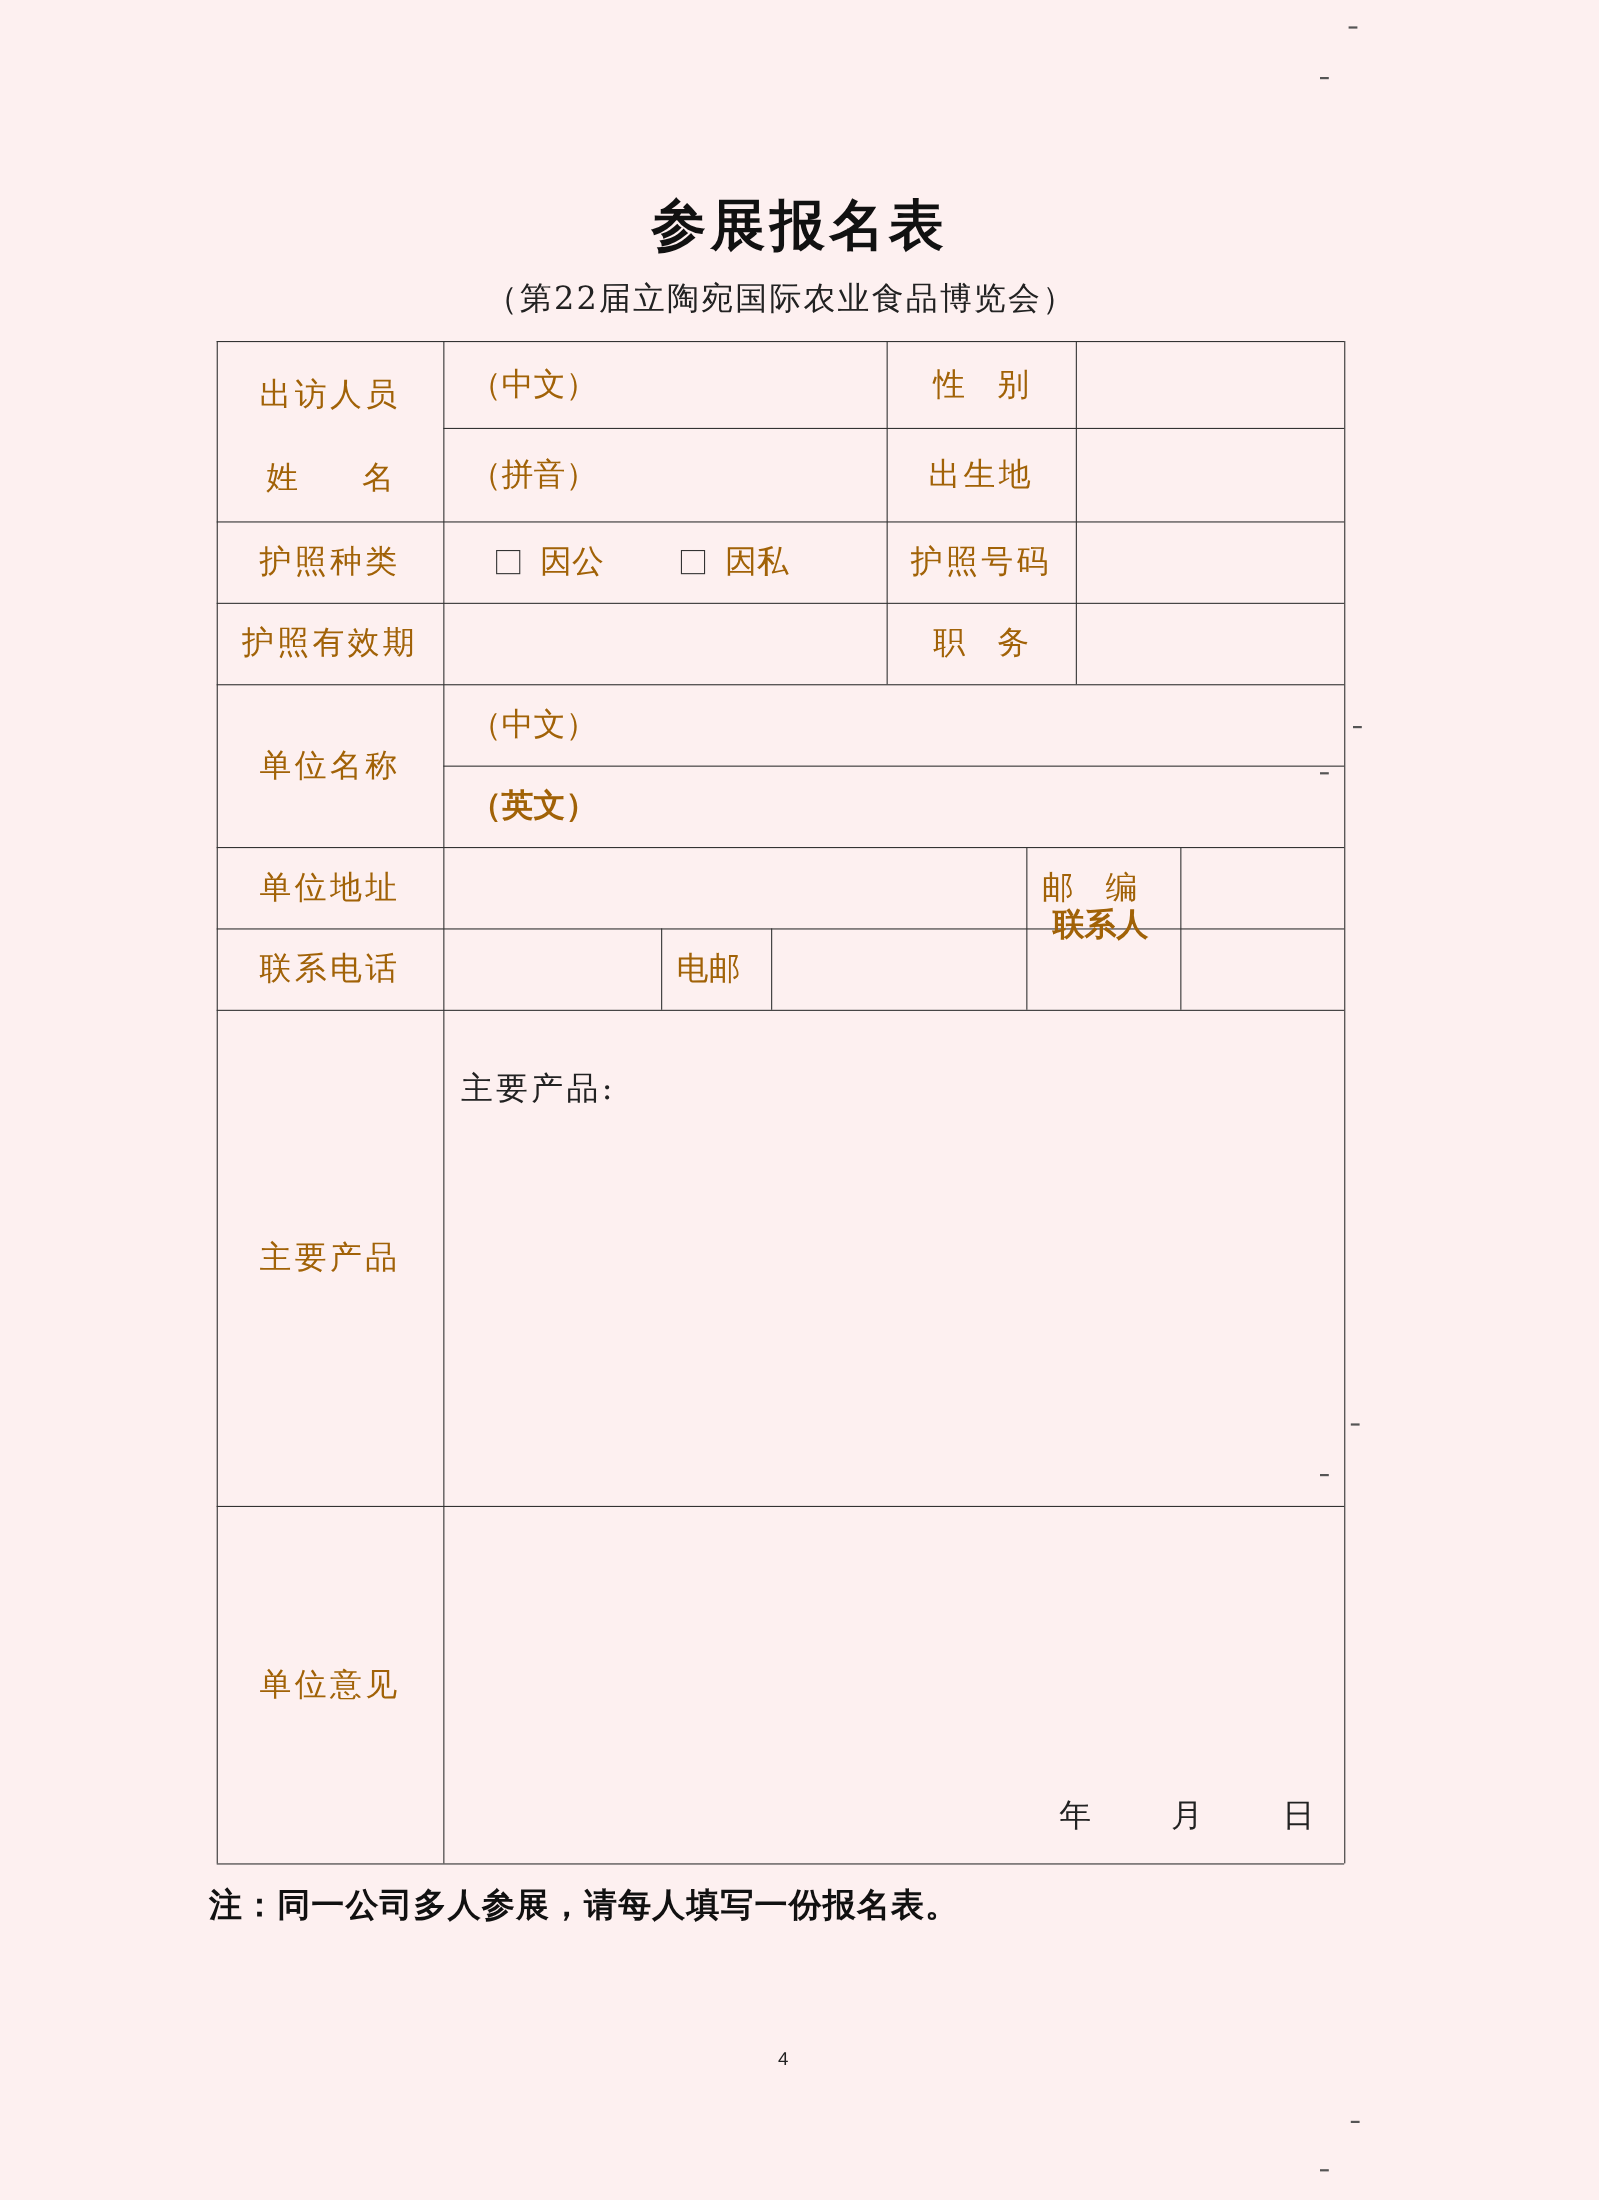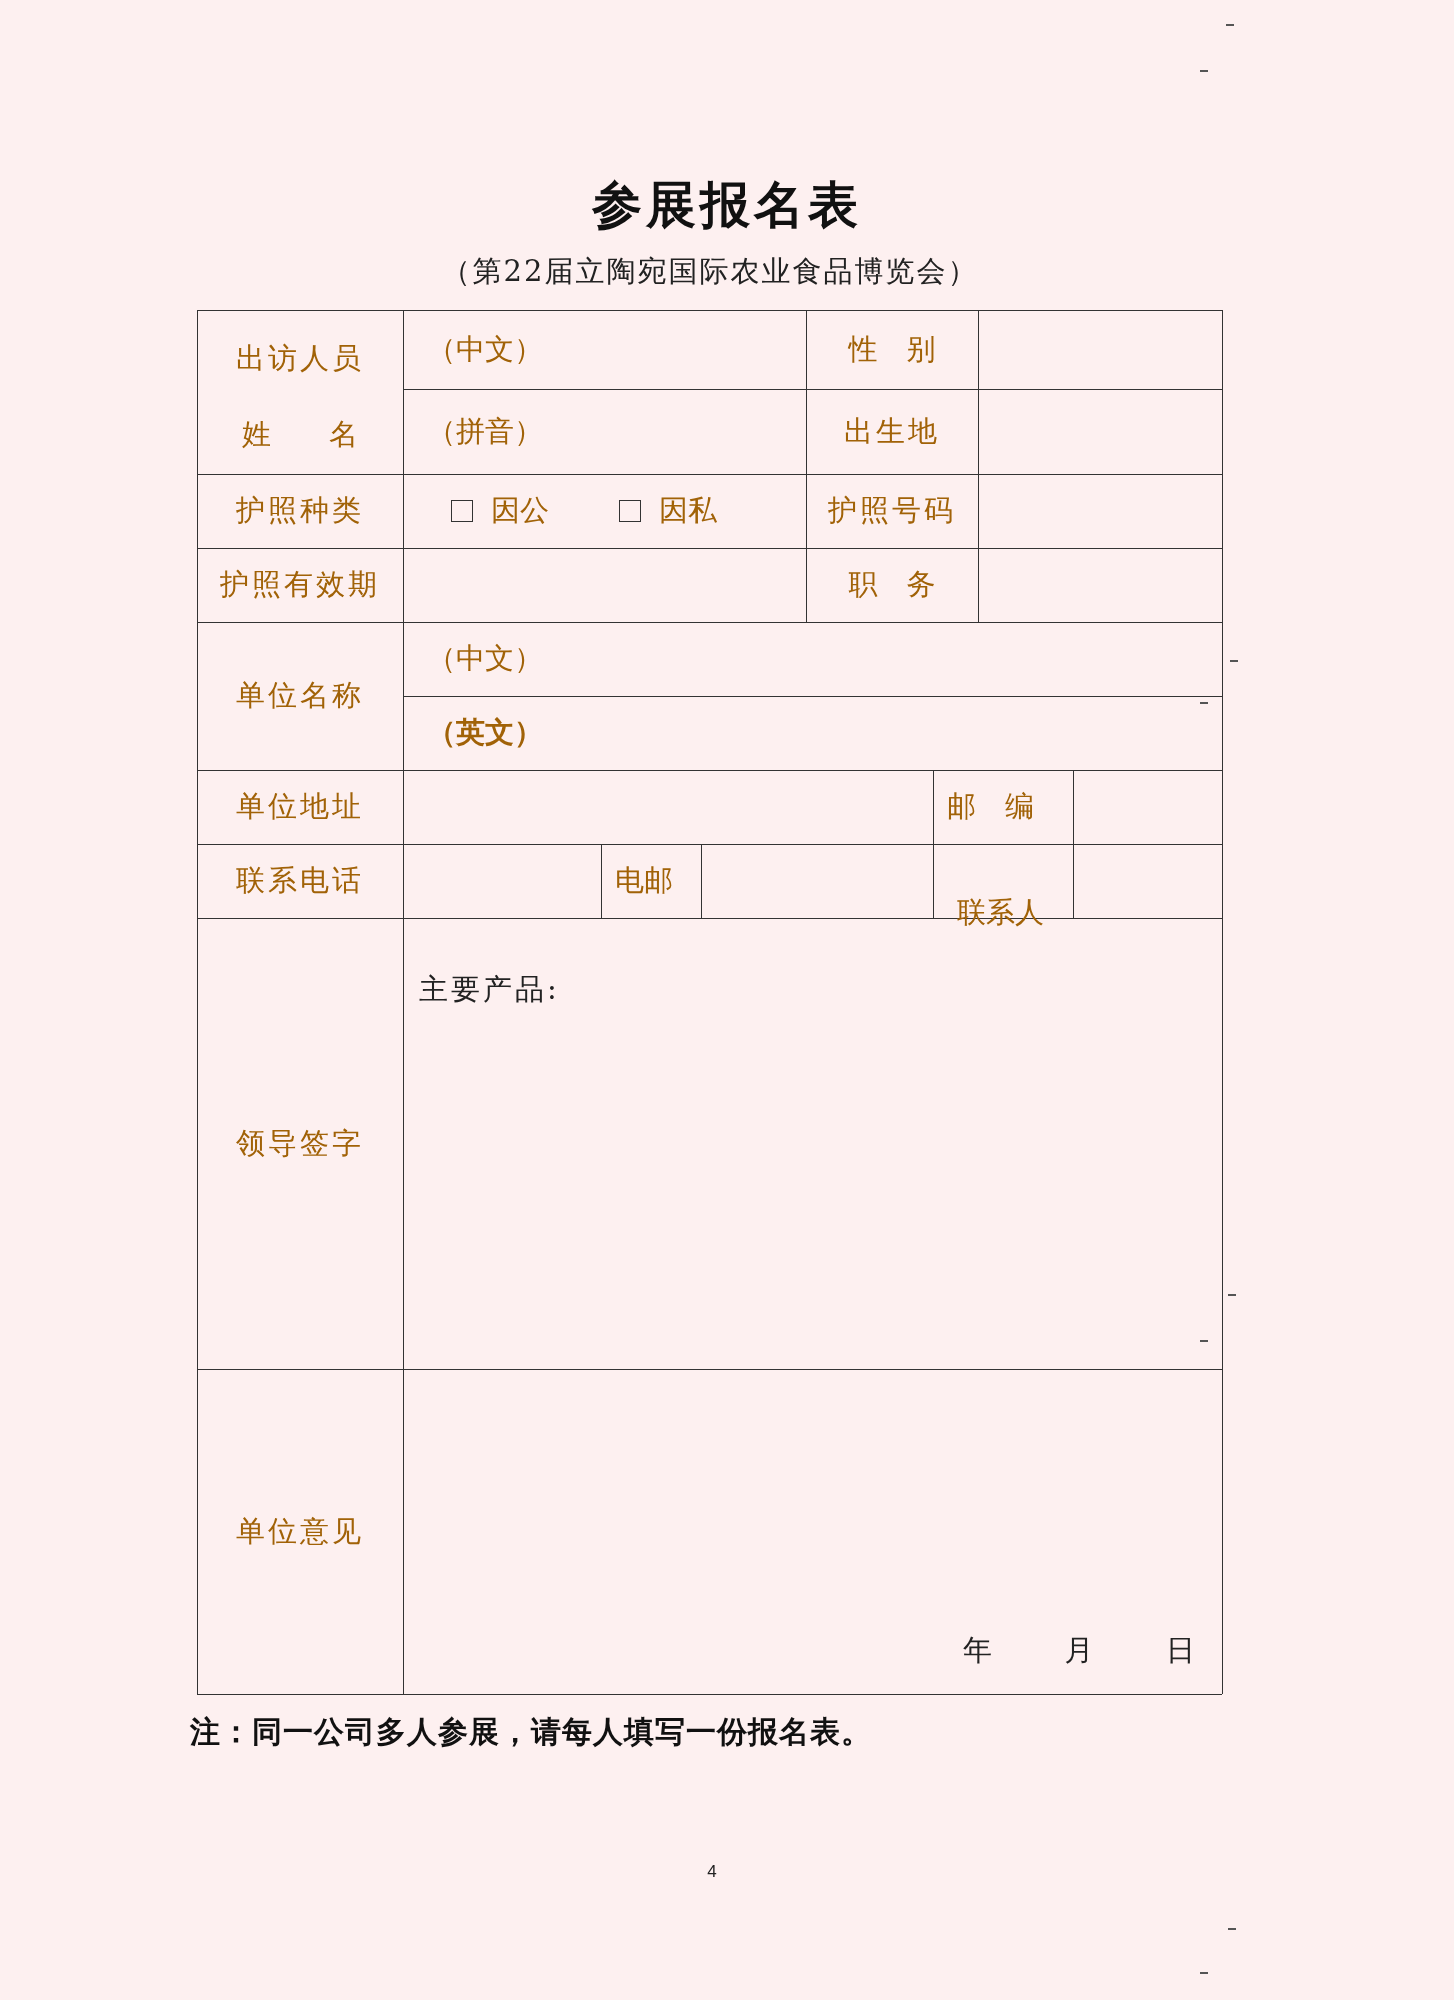--- a/index.html
+++ b/index.html
@@ -131,24 +131,24 @@
 
 <div class="cell center spaced" style="left:197px; top:770px; width:206px; height:74px;">单位地址</div>
 <div class="cell left" style="left:403px; top:770px; width:530px; height:74px;"></div>
 <div class="cell left" style="left:933px; top:770px; width:140px; height:74px; padding-left:14px;">邮　编</div>
 <div class="cell left" style="left:1073px; top:770px; width:149px; height:74px;"></div>
 
 <div class="cell center spaced" style="left:197px; top:844px; width:206px; height:74px;">联系电话</div>
 <div class="cell left" style="left:403px; top:844px; width:198px; height:74px;"></div>
 <div class="cell left" style="left:601px; top:844px; width:100px; height:74px; padding-left:14px;">电邮</div>
 <div class="cell left" style="left:701px; top:844px; width:232px; height:74px;"></div>
-<div class="cell left" style="left:933px; top:876px; width:140px; height:74px; ">联系人</div>
+<div class="cell left" style="left:933px; top:804px; width:140px; height:74px; font-weight:bold;">联系人</div>
 <div class="cell left" style="left:1073px; top:844px; width:149px; height:74px;"></div>
 
-<div class="cell center spaced" style="left:197px; top:918px; width:206px; height:451px;">领导签字</div>
+<div class="cell center spaced" style="left:197px; top:918px; width:206px; height:451px;">主要产品</div>
 <div class="abs" style="left:403px; top:918px; width:819px; height:451px;">
   <div class="abs spaced" style="left:16px; top:52px; font-size:29px; color:#222;">主要产品:</div>
   <div class="abs" style="left:16px; top:100px; font-size:26px;"></div>
 </div>
 
 <div class="cell center spaced" style="left:197px; top:1369px; width:206px; height:325px;">单位意见</div>
 <div class="abs" style="left:403px; top:1369px; width:819px; height:325px;">
   <div class="abs" style="left:16px; top:20px; font-size:26px;"></div>
   <div class="abs" style="left:560px; top:262px; font-size:29px; white-space:nowrap;">
     <span>年</span>

